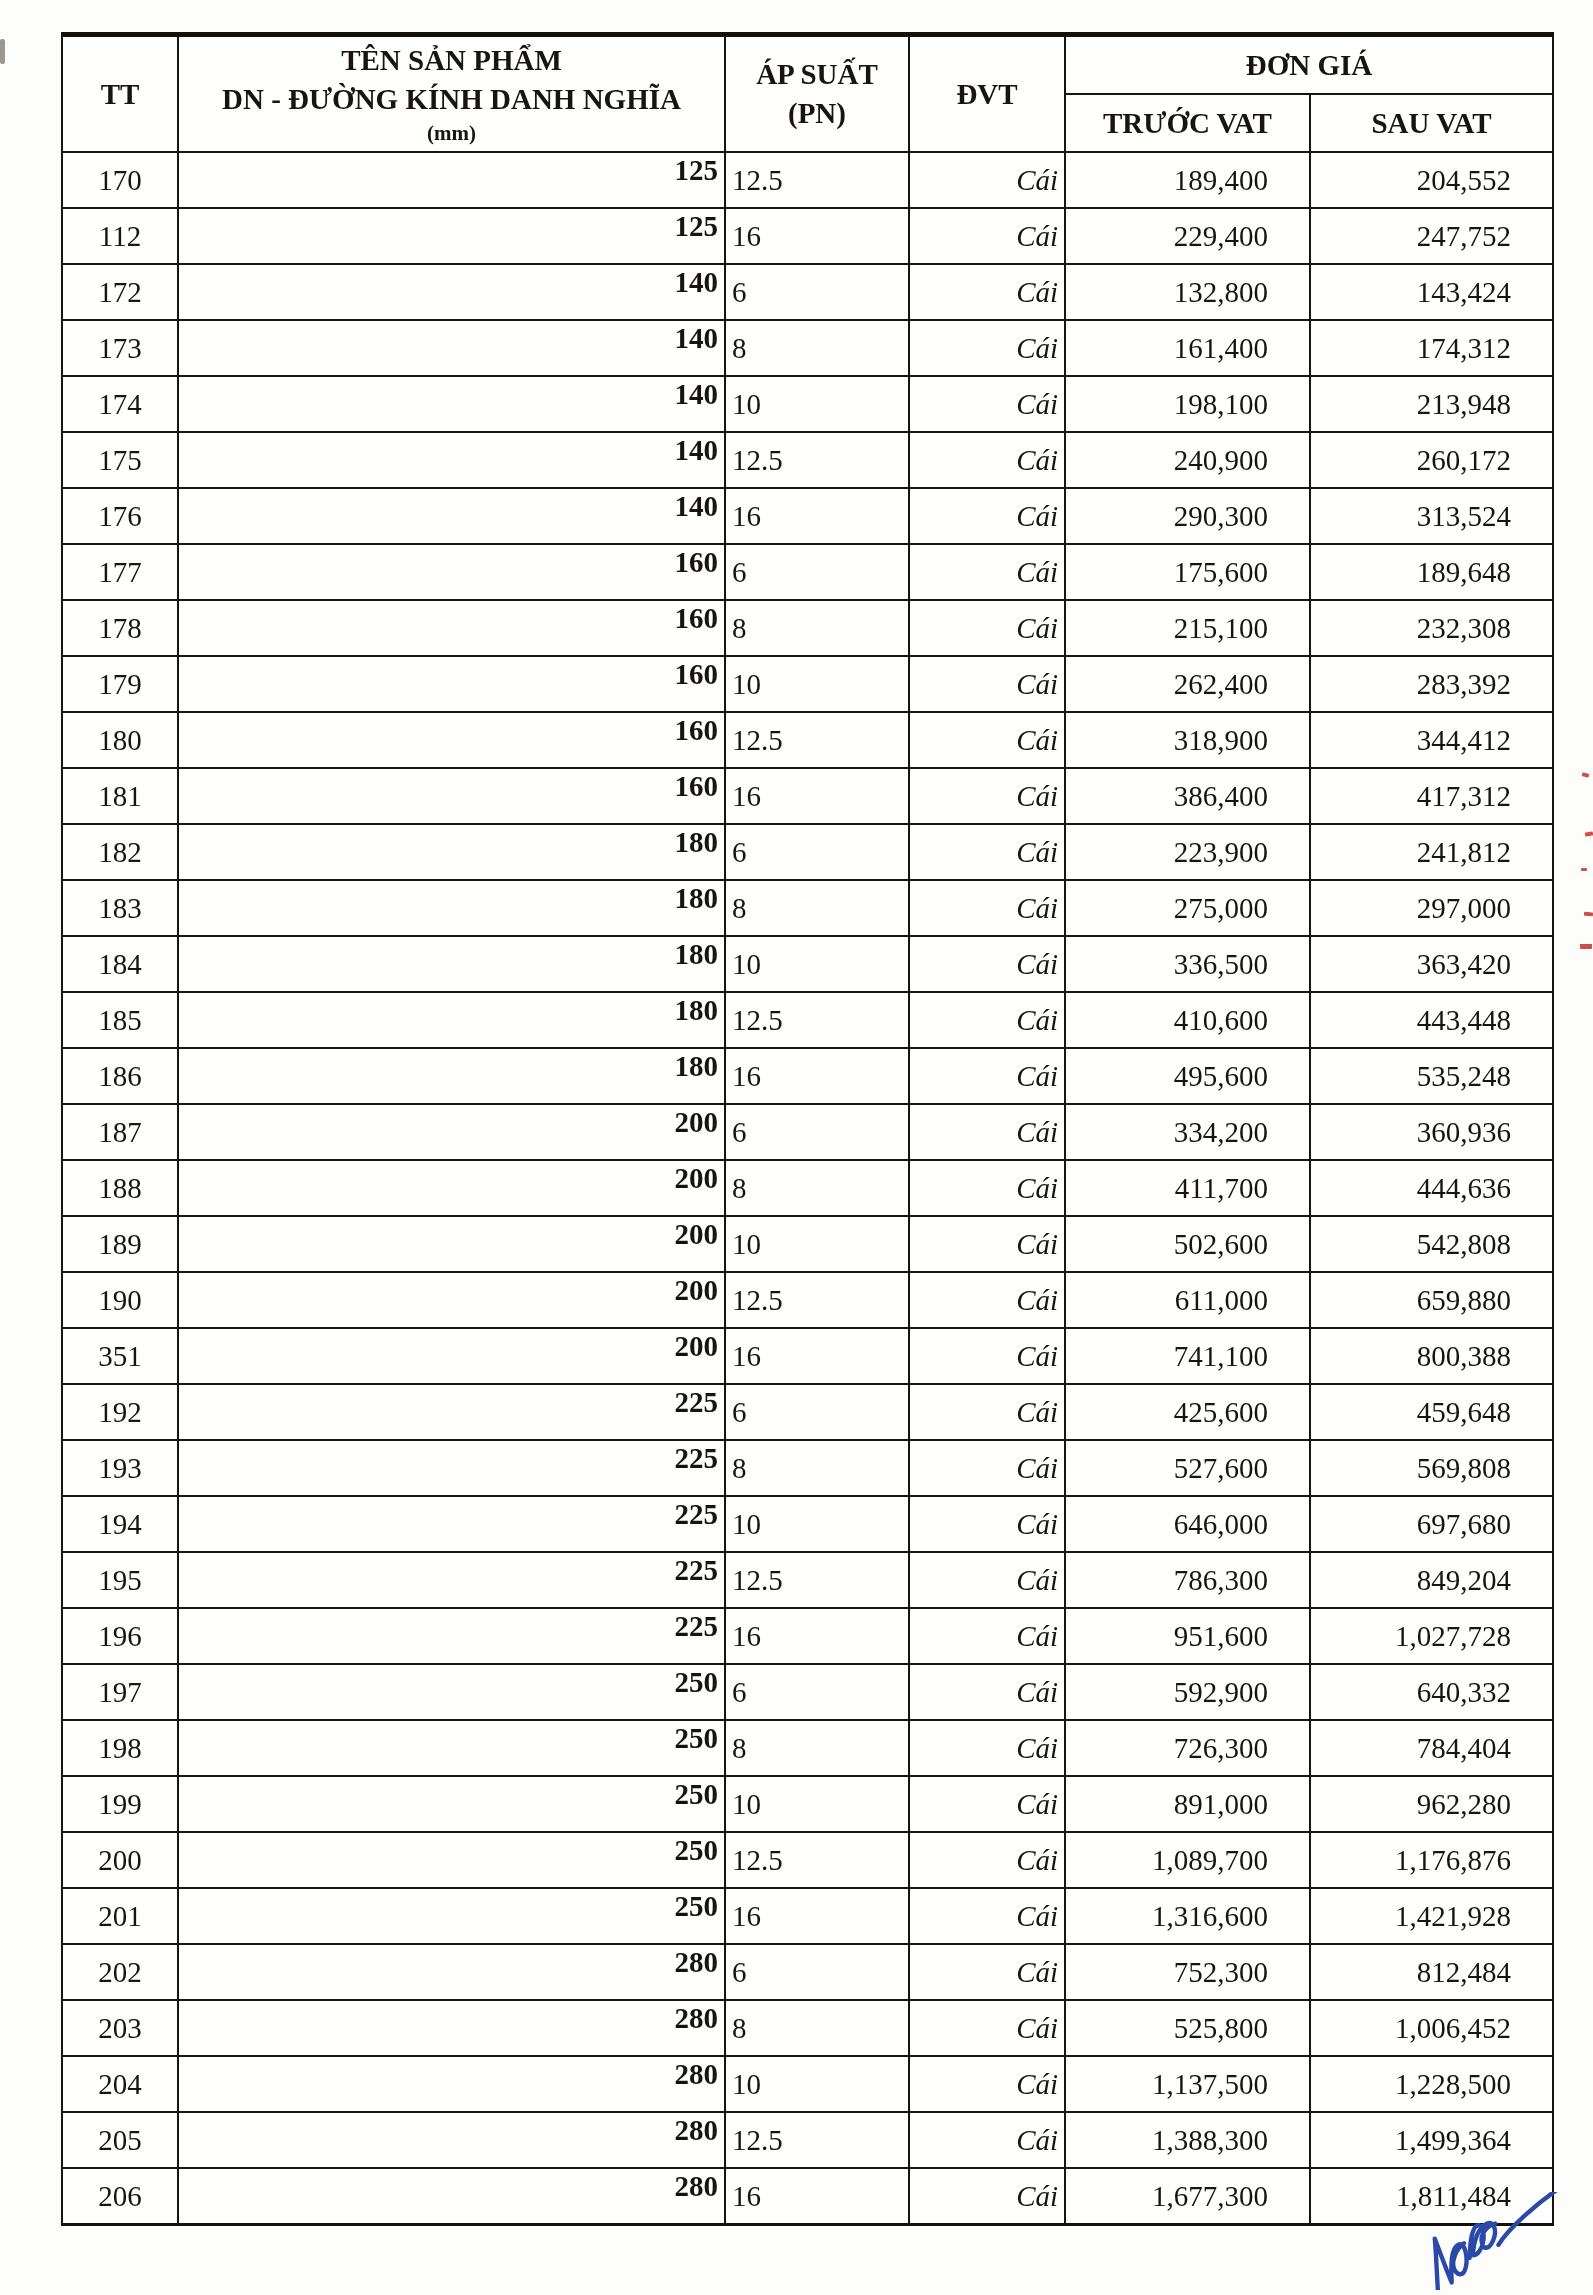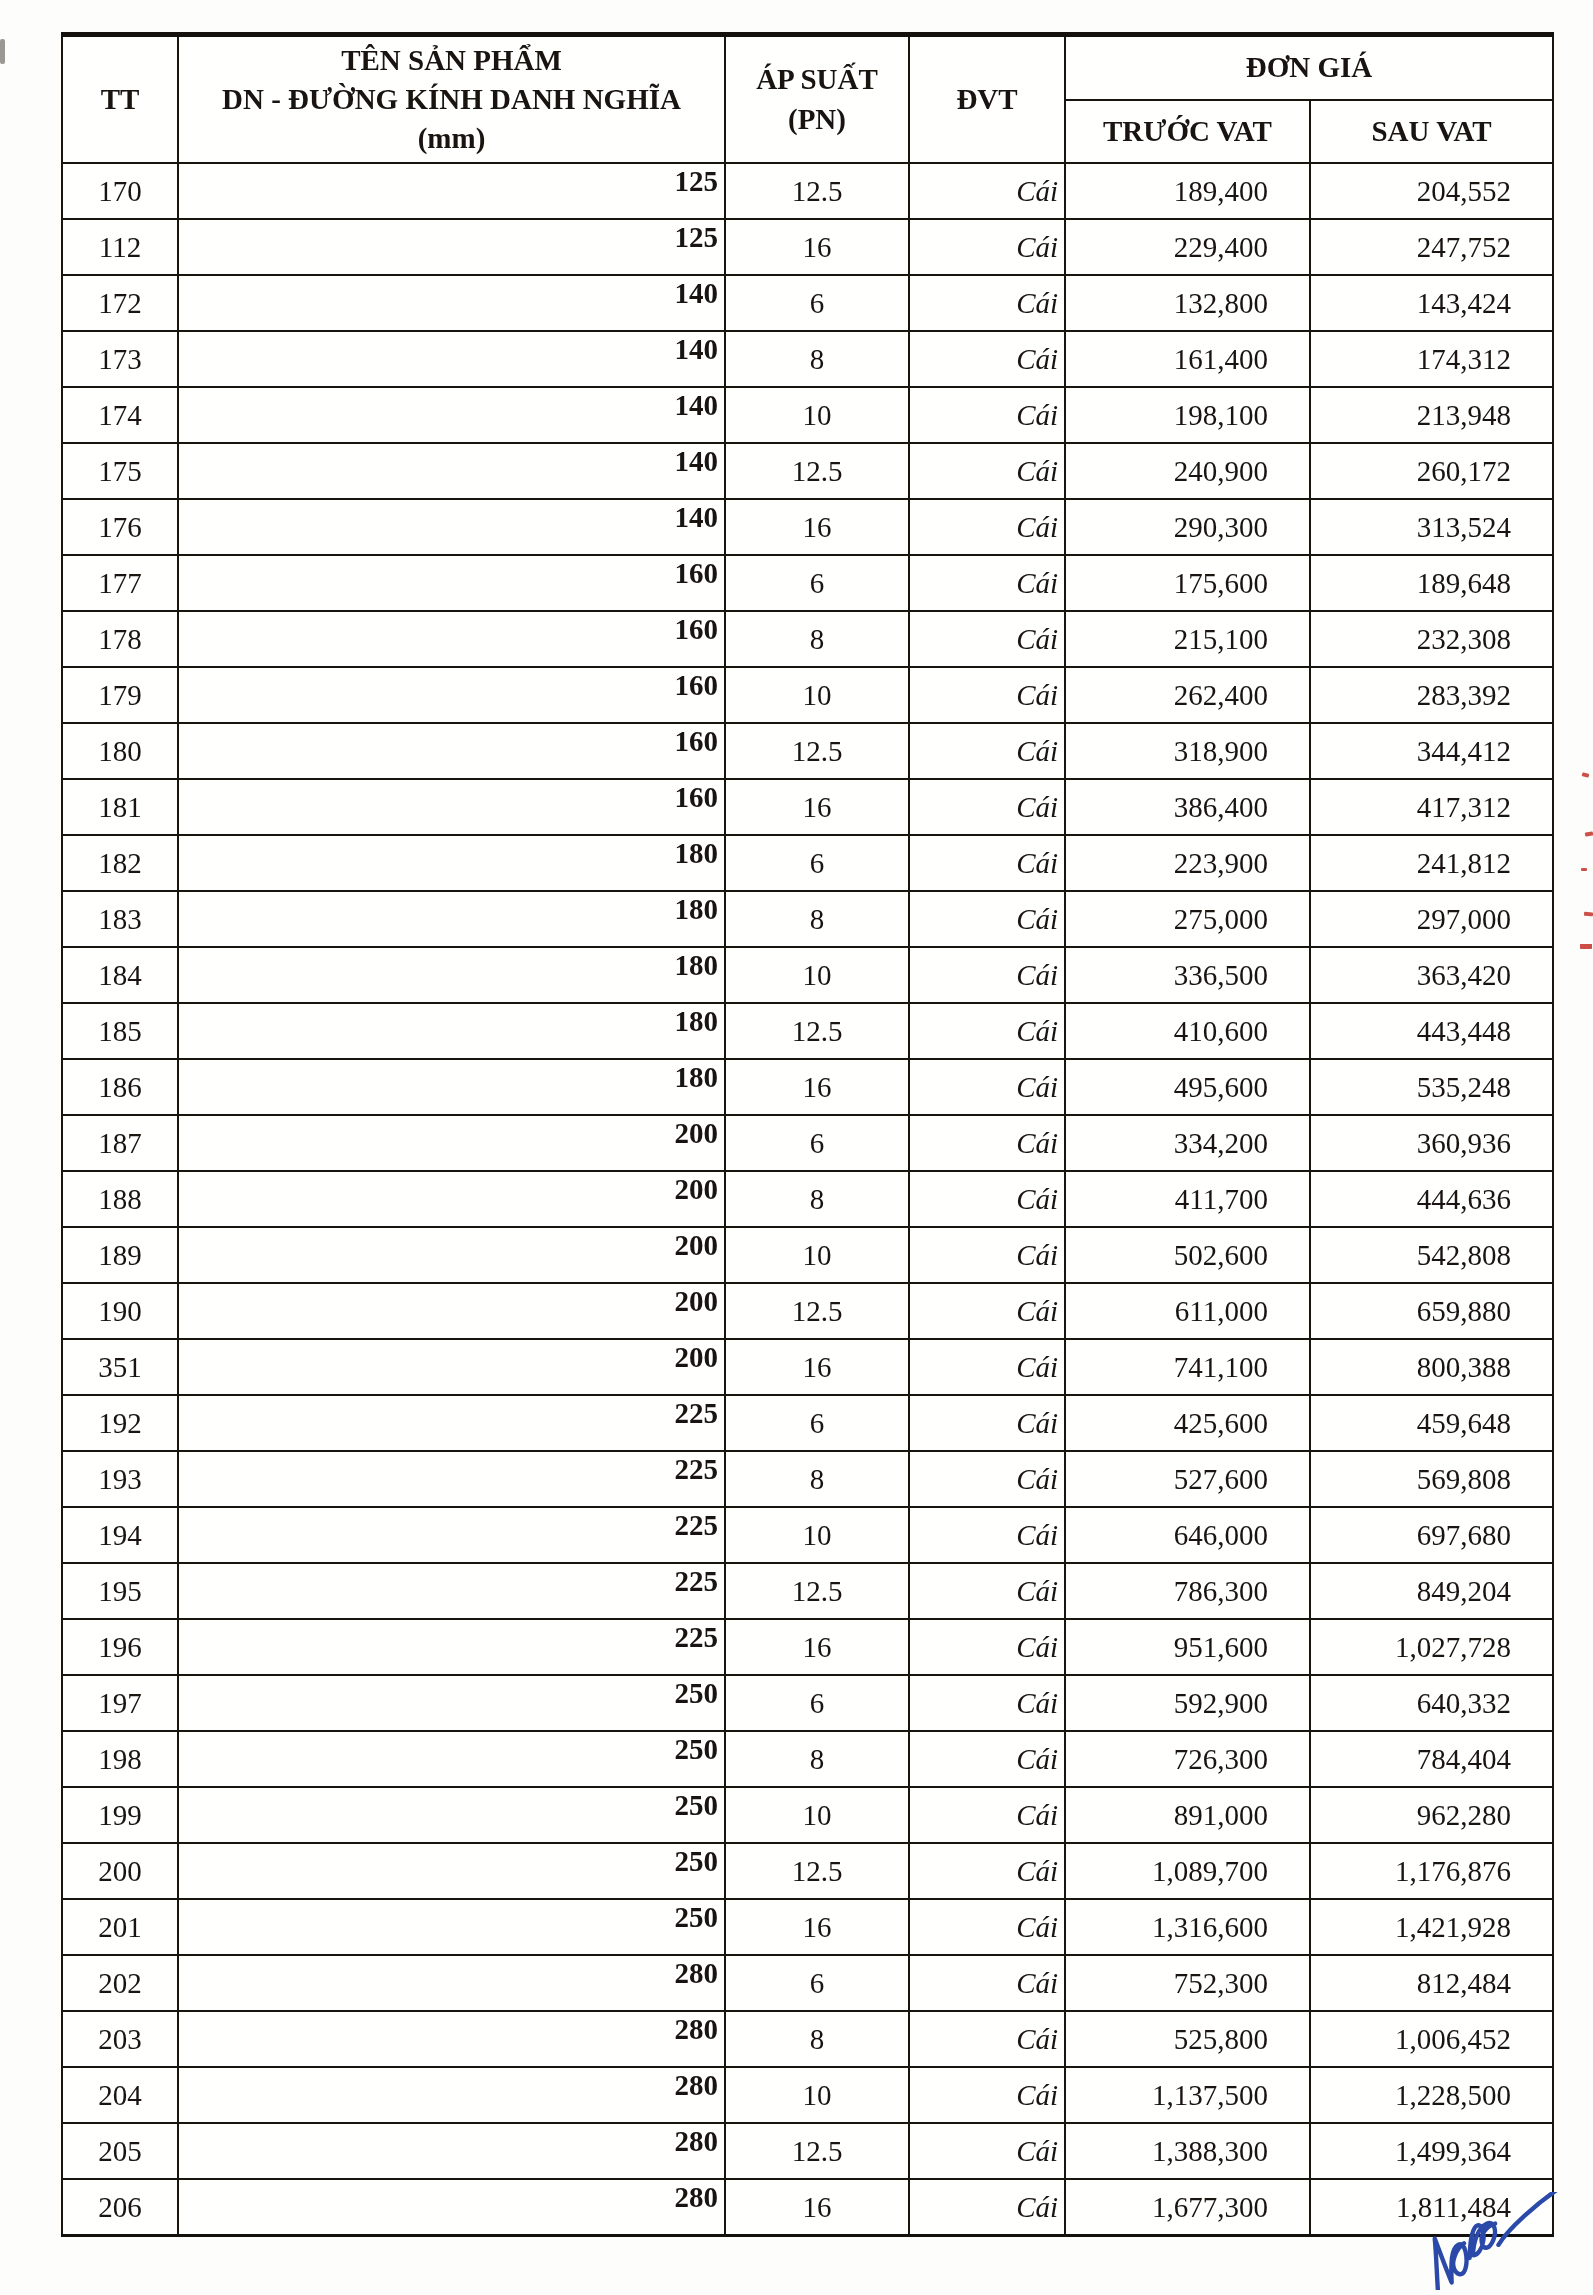--- a/index.html
+++ b/index.html
@@ -40,36 +40,36 @@
     font-size: 29px;
     text-align: center;
     vertical-align: middle;
     padding: 3.9px 5.9px;
     line-height: 1.35;
     background: #fffffe;
   }
   thead tr.group-row th { border-bottom-width: 2.9px; }
   thead th.h-price-group { border-bottom-width: 2.9px; }
   thead th .sub { display: block; }
-  thead th .mm { font-size: 29px; font-family: Liberation Serif, serif; }
+  thead th .mm { font-size: 21px; font-family: Liberation Serif, serif; }
   tbody td {
     height: 52px;
     font-size: 29px;
     vertical-align: middle;
     padding: 0 5.9px;
     border-top-width: 2.9px;
     border-bottom-width: 2.9px;
     background: #fffffe;
     white-space: nowrap;
   }
   td.td-tt   { text-align: center; margin-left: 6px; }
   td.td-dn   { font-weight: bold; vertical-align: top; padding-top: 2px; line-height: 1.1; margin-left: 30px; }
   td.dn-left  { text-align: right;  padding-left: 7.8px; }
   td.dn-right { text-align: right; padding-right: 5.9px; }
-  td.td-pn   { text-align: center; }
+  td.td-pn   { text-align: left; }
   td.td-unit { text-align: right; font-style: italic; }
   td.td-price { text-align: right; padding-right: 41px; }
 
   .signature {
     position: absolute;
     left: 1416px;
     top: 2192px;
     width: 180px;
     height: 98px;
     pointer-events: none;

